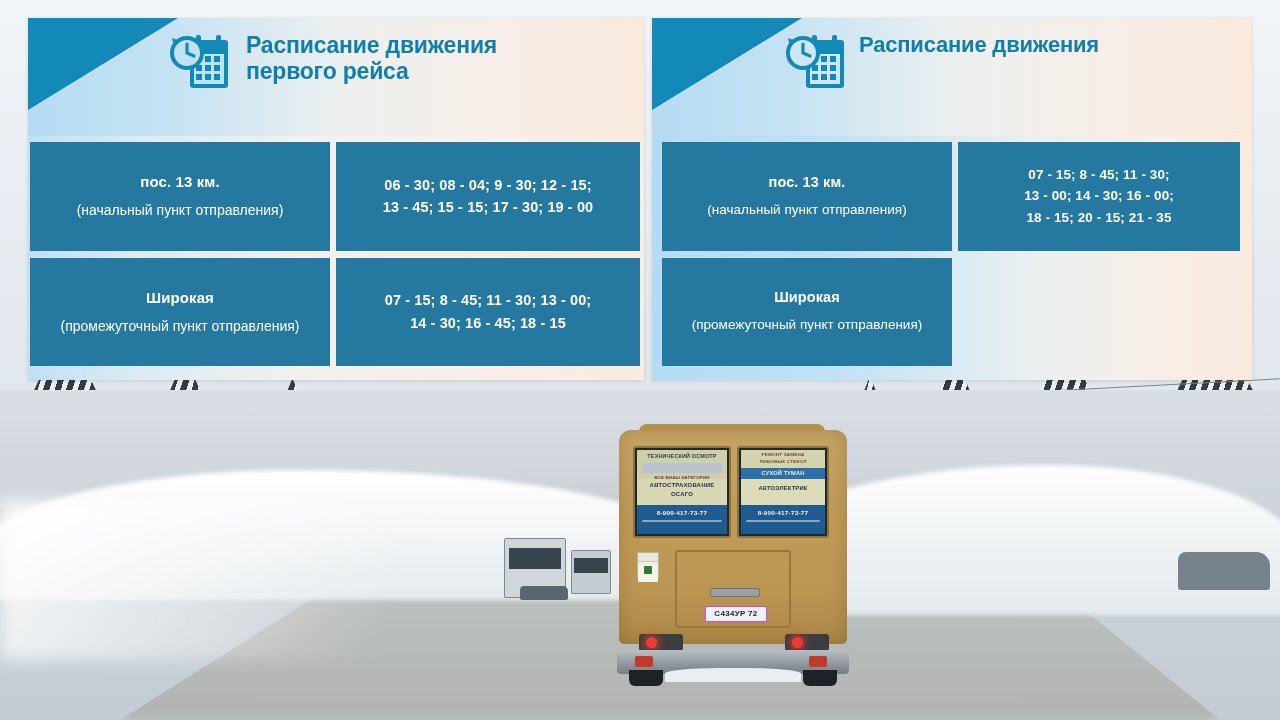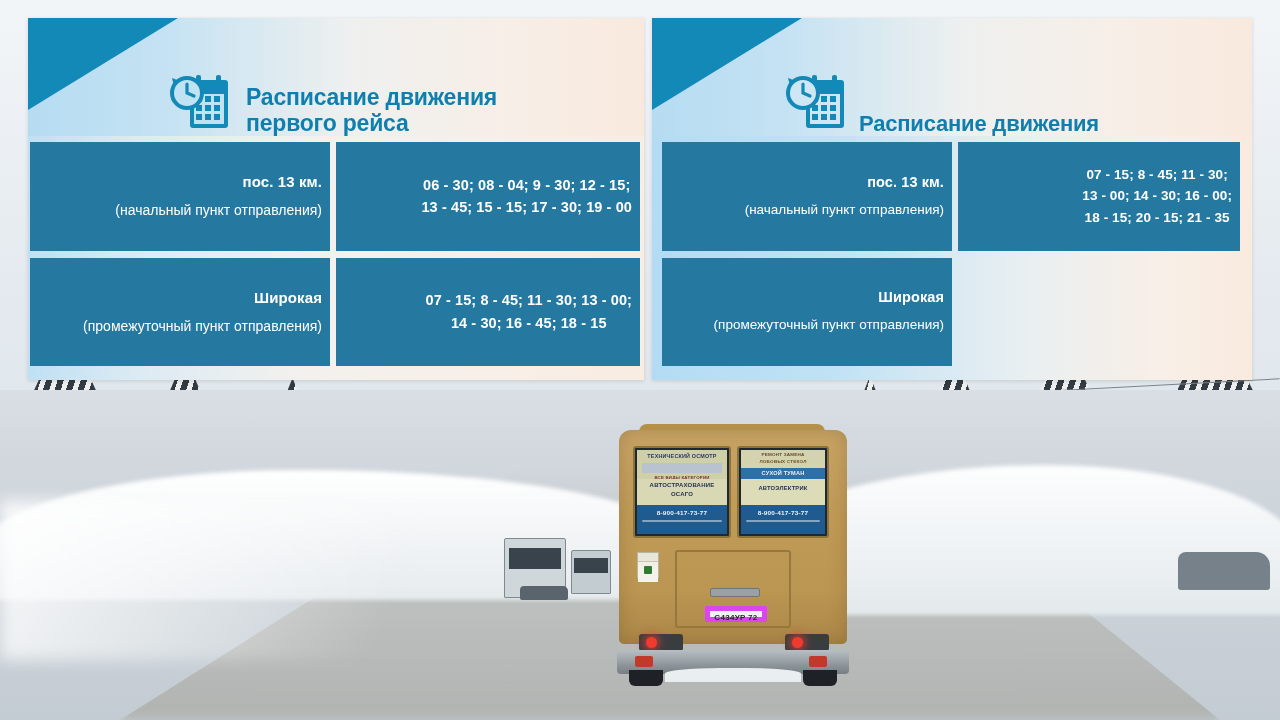--- a/index.html
+++ b/index.html
@@ -164,21 +164,21 @@
   .bus-door-seam {
     position:absolute; left:62px; top:126px; width:116px; height:78px;
     border:2px solid #96783c; border-radius:3px;
   }
   .bus-hatch {
     position:absolute; left:97px; top:164px; width:50px; height:9px;
     background:#9aa0a4; border-radius:2px; border:1px solid #6e7478;
   }
   .plate {
     position:absolute; left:92px; top:182px; width:62px; height:16px;
-    background:#f0f1f2; border:5px solid #d946ef; border-radius:2px;
+    background:#f0f1f2; border:1px solid #d946ef; border-radius:2px;
     color:#22262a; font-size:8px; font-weight:bold; text-align:center;
     line-height:14px; letter-spacing:.3px;
   }
   .bus-sticker {
     position:absolute; left:24px; top:128px; width:22px; height:26px;
     background:#f2f0e6; border:1px solid #b7b49f;
   }
   .bus-sticker .s-top { height:9px; background:#e8e6d8; border-bottom:1px solid #c9c7b4; }
   .bus-sticker .s-bot { height:16px; background:#f4f3ea; }
   .bus-sticker .s-mark {
@@ -229,22 +229,22 @@
     height:118px;
     background:linear-gradient(to right,#b6dcf2 0%, #c4e2f3 22%, #eef0ef 52%, #f7eee7 78%, #f9e9dd 100%);
     overflow:hidden;
   }
   .corner-tri {
     position:absolute; left:0; top:0; width:150px; height:92px;
     background:#1389b8;
     clip-path:polygon(0 0, 100% 0, 0 100%);
   }
   .head-inner {
-    position:absolute; left:140px; top:0; right:10px; height:100%;
-    display:flex; align-items:flex-end; gap:14px;
+    position:absolute; left:140px; top:14px; right:10px; height:100%;
+    display:flex; align-items:flex-start; gap:14px;
   }
   .cal-icon { flex:0 0 auto; width:64px; height:64px; position:relative; }
   .title-block {
     color:#0e7fae;
     font-weight:bold;
     line-height:1.14;
     letter-spacing:-.2px;
   }
   .title-line { display:block; white-space:nowrap; }
   #panel-1 .title-block { font-size:23px; }
@@ -262,21 +262,21 @@
   }
   #panel-2 .panel-body {
     background:linear-gradient(to right,#b3dcf4 0%, #bfe2f5 30%, #e9eff1 62%, #f8efe7 85%, #faeade 100%);
     padding:6px 12px 14px 10px;
   }
 
   .sched-row { display:flex; gap:6px; flex:1; }
   .cell {
     background:#2579a0;
     color:#ffffff;
-    display:flex; flex-direction:column; align-items:flex-end; justify-content:center;
+    display:flex; flex-direction:column; align-items:center; justify-content:center;
     text-align:center;
     padding:6px 8px;
   }
   .cell-stop { flex:0 0 auto; }
   .cell-times { flex:1 1 auto; }
 
   #panel-1 .cell-stop  { width:300px; }
   #panel-2 .cell-stop  { width:290px; }
 
   .stop-name {

